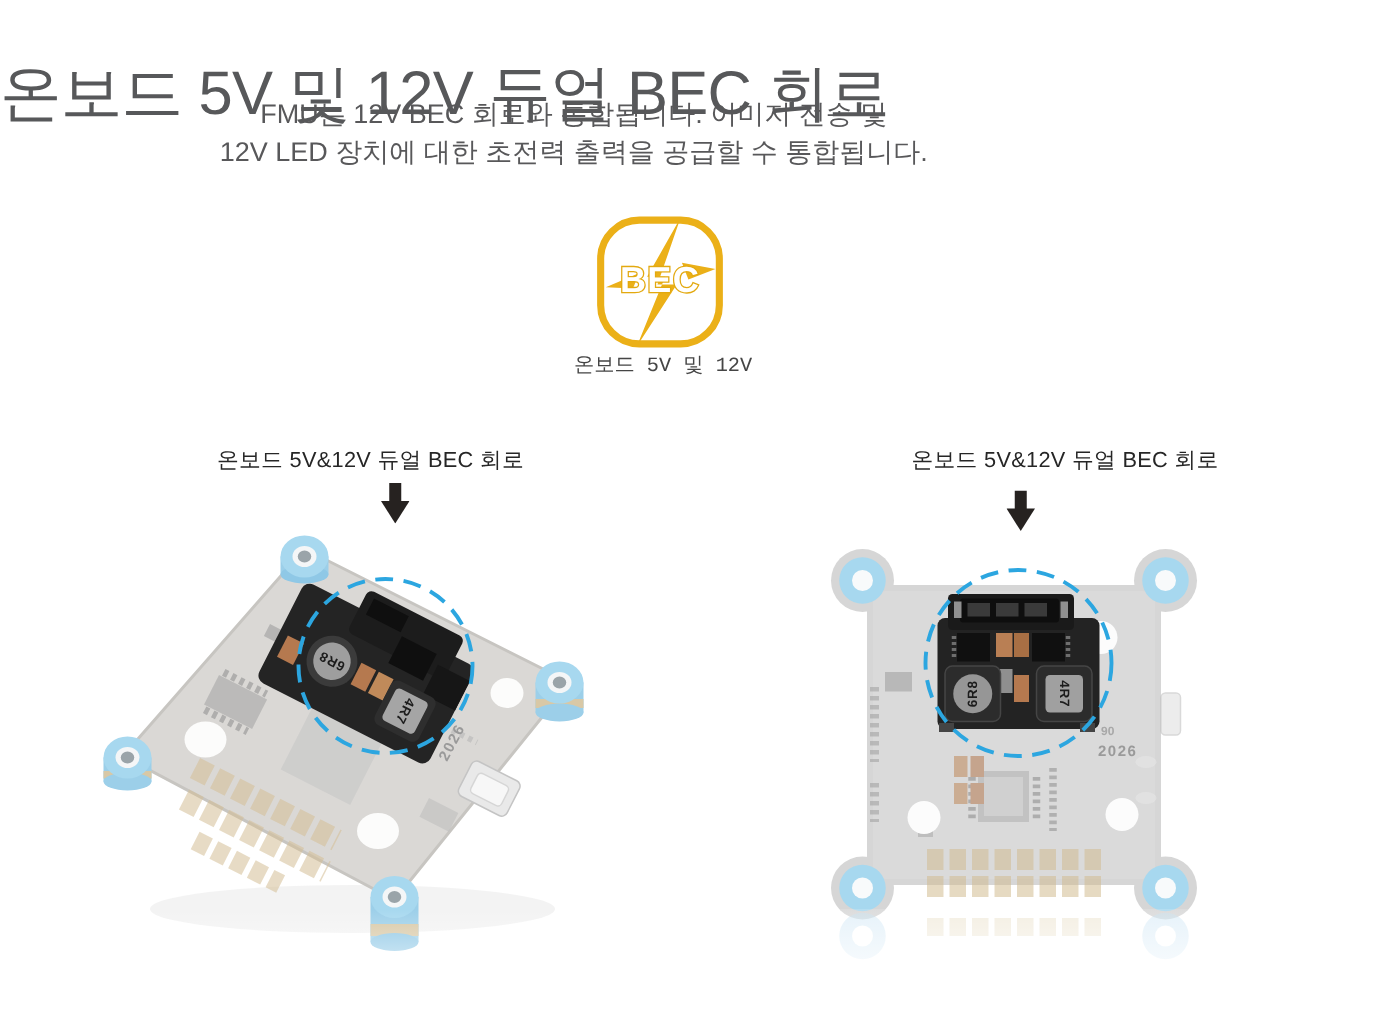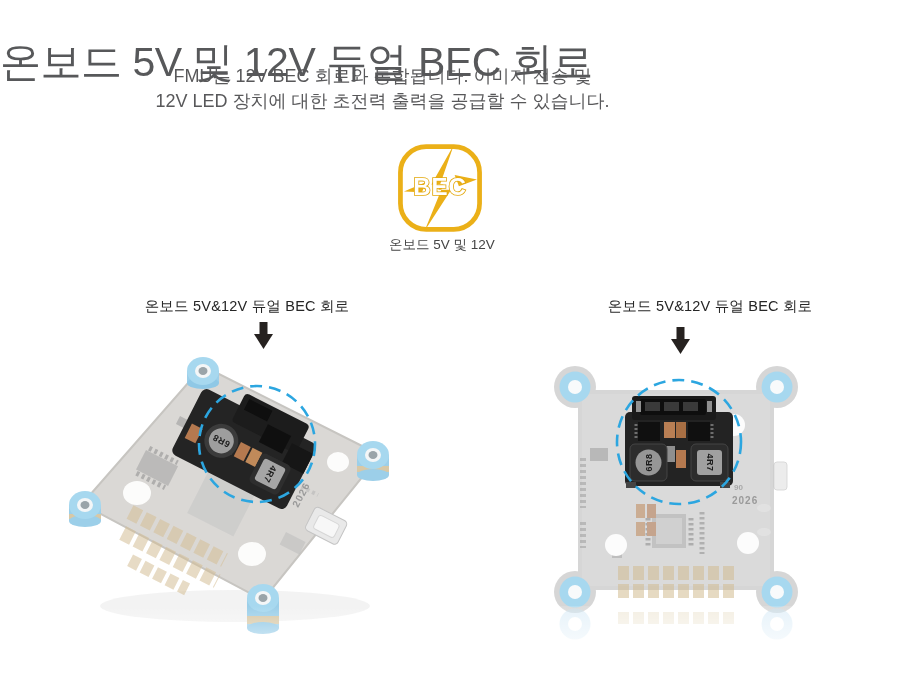--- a/index.html
+++ b/index.html
@@ -4,21 +4,21 @@
 <style>
   html,body{margin:0;padding:0;background:#fff;}
   .page{position:relative;width:920px;height:676px;background:#fff;overflow:hidden;
         font-family:"Liberation Sans","DejaVu Sans",sans-serif;}
   .title{position:absolute;top:8px;left:0;width:920px;text-align:left;
          font-size:41px;font-weight:400;color:#57585a;letter-spacing:-0.5px;}
   .subtitle{position:absolute;top:64px;left:0;width:765px;text-align:center;
             font-size:18px;line-height:25px;color:#58585a;}
   .icon-wrap{position:absolute;left:397px;top:142px;width:86px;height:92px;}
   .icon-caption{position:absolute;top:236px;left:342px;width:200px;text-align:center;
-                font-size:13.5px;line-height:17px;color:#454545;}
+                font-size:13.5px;line-height:17px;color:#454545;font-family:Liberation Mono, monospace;}
   .fig-label{position:absolute;top:297px;width:260px;text-align:center;
              font-size:14.5px;font-weight:normal;color:#262626;letter-spacing:0.2px;}
   .fig-label.left{left:117px;}
   .fig-label.right{left:580px;}
   .arrow{position:absolute;}
   .arrow.left{left:254px;top:322px;}
   .arrow.right{left:671px;top:327px;}
   .fig{position:absolute;}
   svg{font-family:"Liberation Sans","DejaVu Sans",sans-serif;}
   .mark{font-size:9px;font-weight:bold;fill:#1c1c1c;text-anchor:middle;letter-spacing:0.5px;}
@@ -29,21 +29,21 @@
 </style>
 </head>
 <body>
 
 <div class="page">
 
   <h1 class="title">온보드 5V 및 12V 듀얼 BEC 회로</h1>
 
   <div class="subtitle">
     <div>FMU는 12V BEC 회로와 통합됩니다. 이미지 전송 및</div>
-    <div>12V LED 장치에 대한 초전력 출력을 공급할 수 있습니다.</div>
+    <div>12V LED 장치에 대한 초전력 출력을 공급할 수 통합됩니다.</div>
   </div>
 
   <div class="icon-wrap">
     <svg width="86" height="92" viewBox="0 0 100 104">
       <rect x="4" y="4" width="92" height="96" rx="30" fill="none" stroke="#EBB018" stroke-width="5.5"></rect>
       <polygon points="66,2 40,48 54,48 32,102 63,54 48,54" fill="#EBB018"></polygon>
       <polygon points="8,56 34,45 29,57" fill="#EBB018"></polygon>
       <polygon points="93,42 67,37 72,50" fill="#EBB018"></polygon>
       <text class="bec-text" x="50" y="60">BEC</text>
     </svg>

